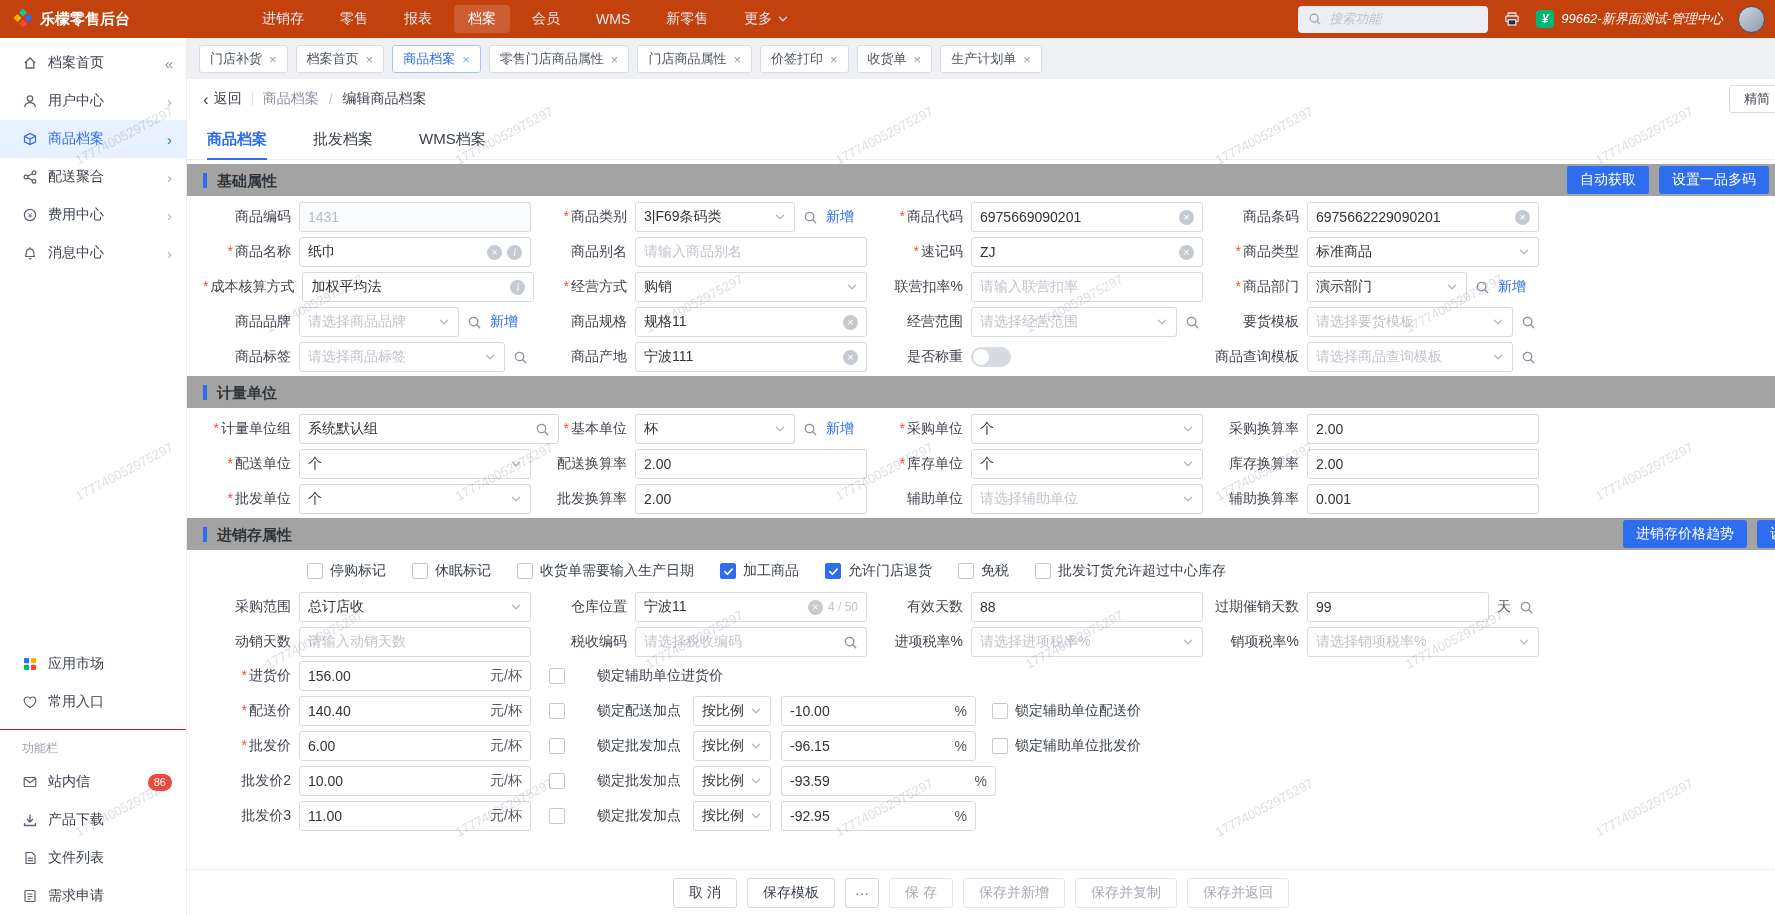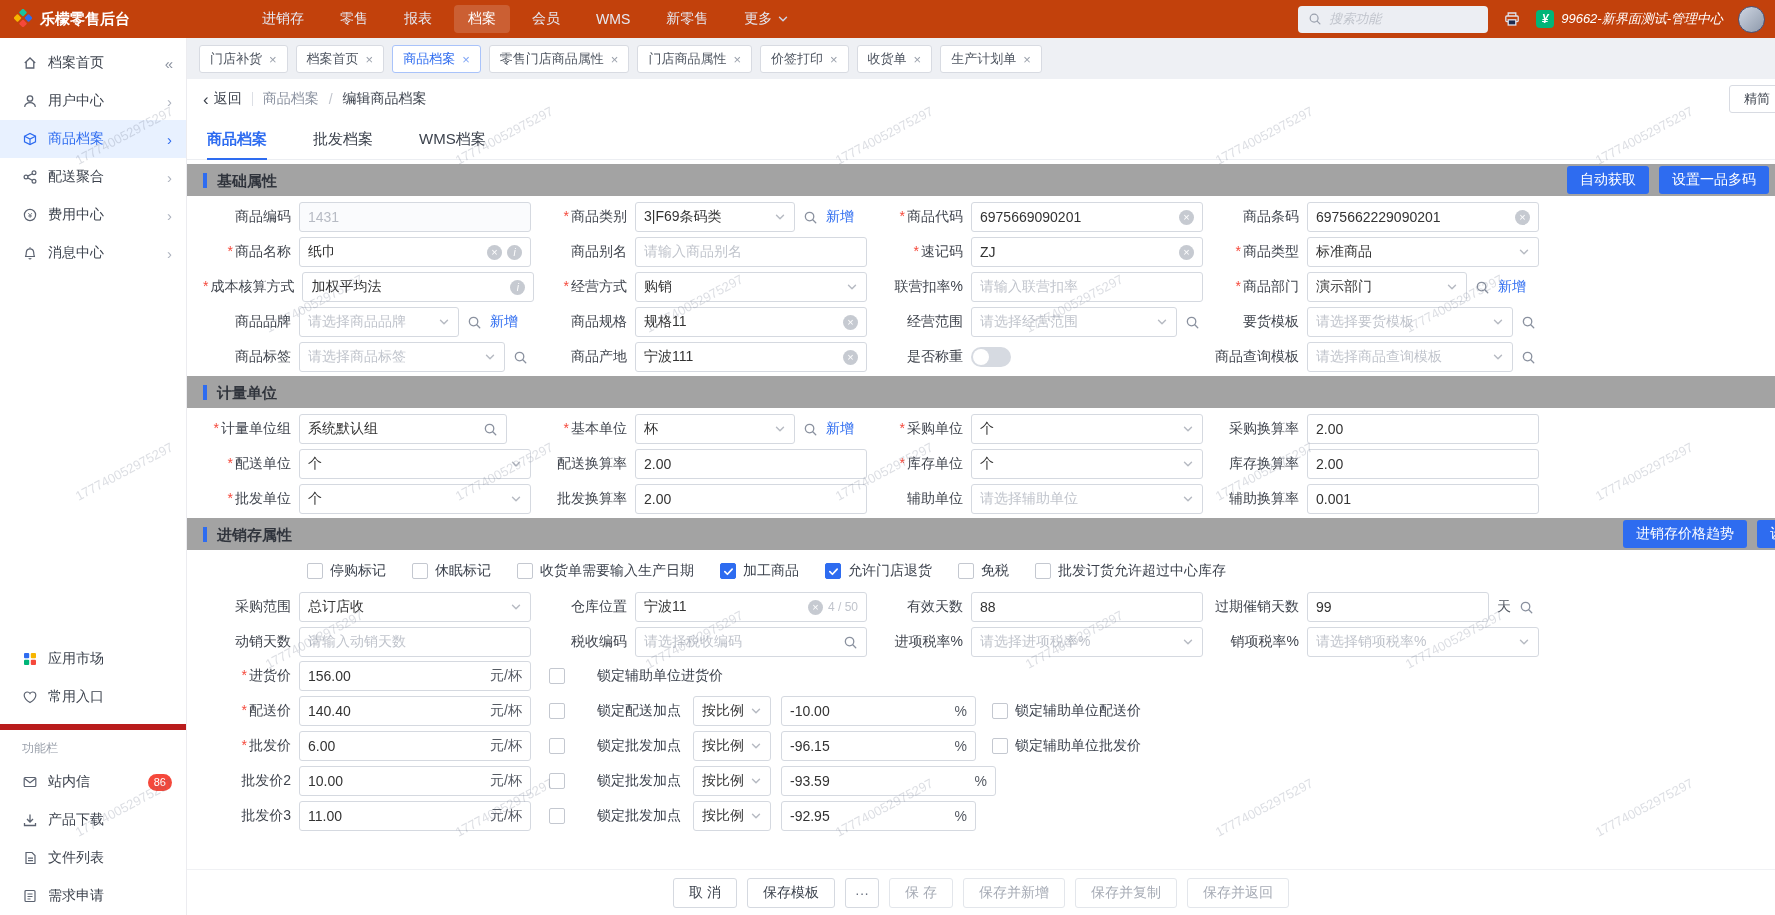--- a/index.html
+++ b/index.html
@@ -30,21 +30,21 @@
   .main{display:flex;height:877px;}
   .sidebar{width:187px;background:#fff;border-right:1px solid #ececf0;display:flex;flex-direction:column;padding-top:6px;flex:none;}
   .side-item{height:38px;display:flex;align-items:center;gap:10px;padding:0 14px 0 22px;color:#3c424d;font-size:14px;cursor:pointer;flex:none;}
   .side-item .s-icon{display:flex;color:#5b6270;flex:none;}
   .side-item.active{background:#e8f1ff;color:#2e6cf0;}
   .side-item.active .s-icon{color:#2e6cf0;}
   .side-chev{margin-left:auto;color:#adb3bf;font-size:15px;}
   .side-item.active .side-chev{color:#2e6cf0;}
   .collapse-btn{margin-left:auto;color:#8a919f;font-size:15px;letter-spacing:-1px;cursor:pointer;}
   .side-spacer{flex:1;}
-  .side-label{font-size:12px;color:#9aa0ab;padding:10px 0 6px 22px;border-top:6px solid #b91c1c;margin-top:8px;}
+  .side-label{font-size:12px;color:#9aa0ab;padding:10px 0 6px 22px;border-top:1px solid #b91c1c;margin-top:8px;}
   .badge{margin-left:auto;background:#f5483b;color:#fff;font-size:11px;line-height:17px;padding:0 6px;border-radius:9px;}
 
   .content{flex:1;display:flex;flex-direction:column;min-width:0;}
   .tabbar{display:flex;gap:8px;padding:7px 12px 6px;align-items:center;flex:none;}
   .tab-chip{height:28px;display:flex;align-items:center;gap:7px;padding:0 10px;background:#fff;border:1px solid #d8dbe2;
             border-radius:3px;font-size:13px;color:#4e5560;cursor:pointer;flex:none;white-space:nowrap;}
   .tab-chip.active{color:#2e6cf0;border-color:#a9c3fa;}
   .tab-close{color:#9aa0ab;font-size:13px;}
   .tab-chip.active .tab-close{color:#7ea4f5;}
 
@@ -640,21 +640,21 @@
                 </span>
   </div>
             </div>
             <div class="section-band">
     <div class="band-title">计量单位</div>
     <div class="band-actions"></div>
             </div>
             <div class="form-grid">
               <div class="form-cell">
     <div class="cell-label"><span class="req">*</span><span>计量单位组</span></div>
-    <div class="ctl" style="width:208px">
+    <div class="ctl" style="width:260px">
                   <span class="ctl-text">系统默认组</span>
                   <span class="inside-search">
                     <svg class="svg" viewBox="0 0 16 16" width="15" height="15">
                       <circle cx="7" cy="7" r="4.5" fill="none" stroke="currentColor" stroke-width="1.4"></circle>
                       <line x1="10.4" y1="10.4" x2="13.6" y2="13.6" stroke="currentColor" stroke-width="1.4" stroke-linecap="round"></line>
                     </svg>
                   </span>
                 </div>
 
   </div>

